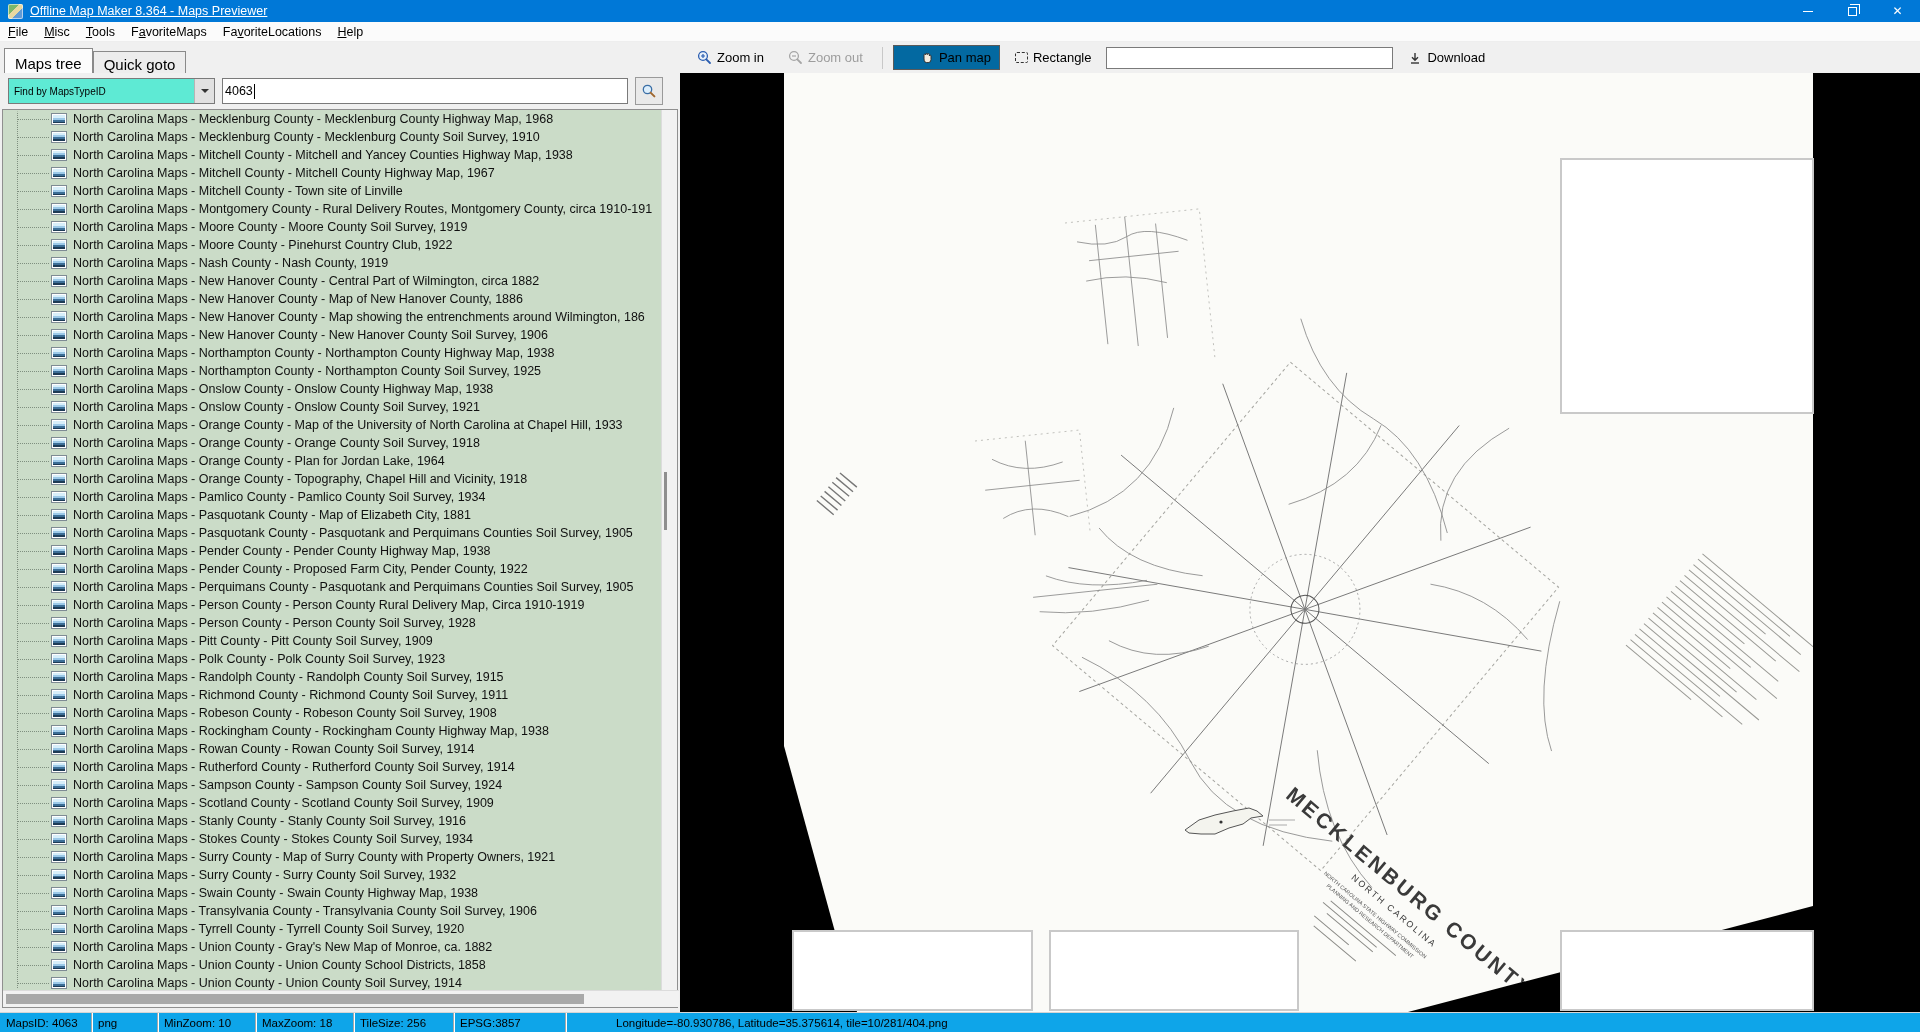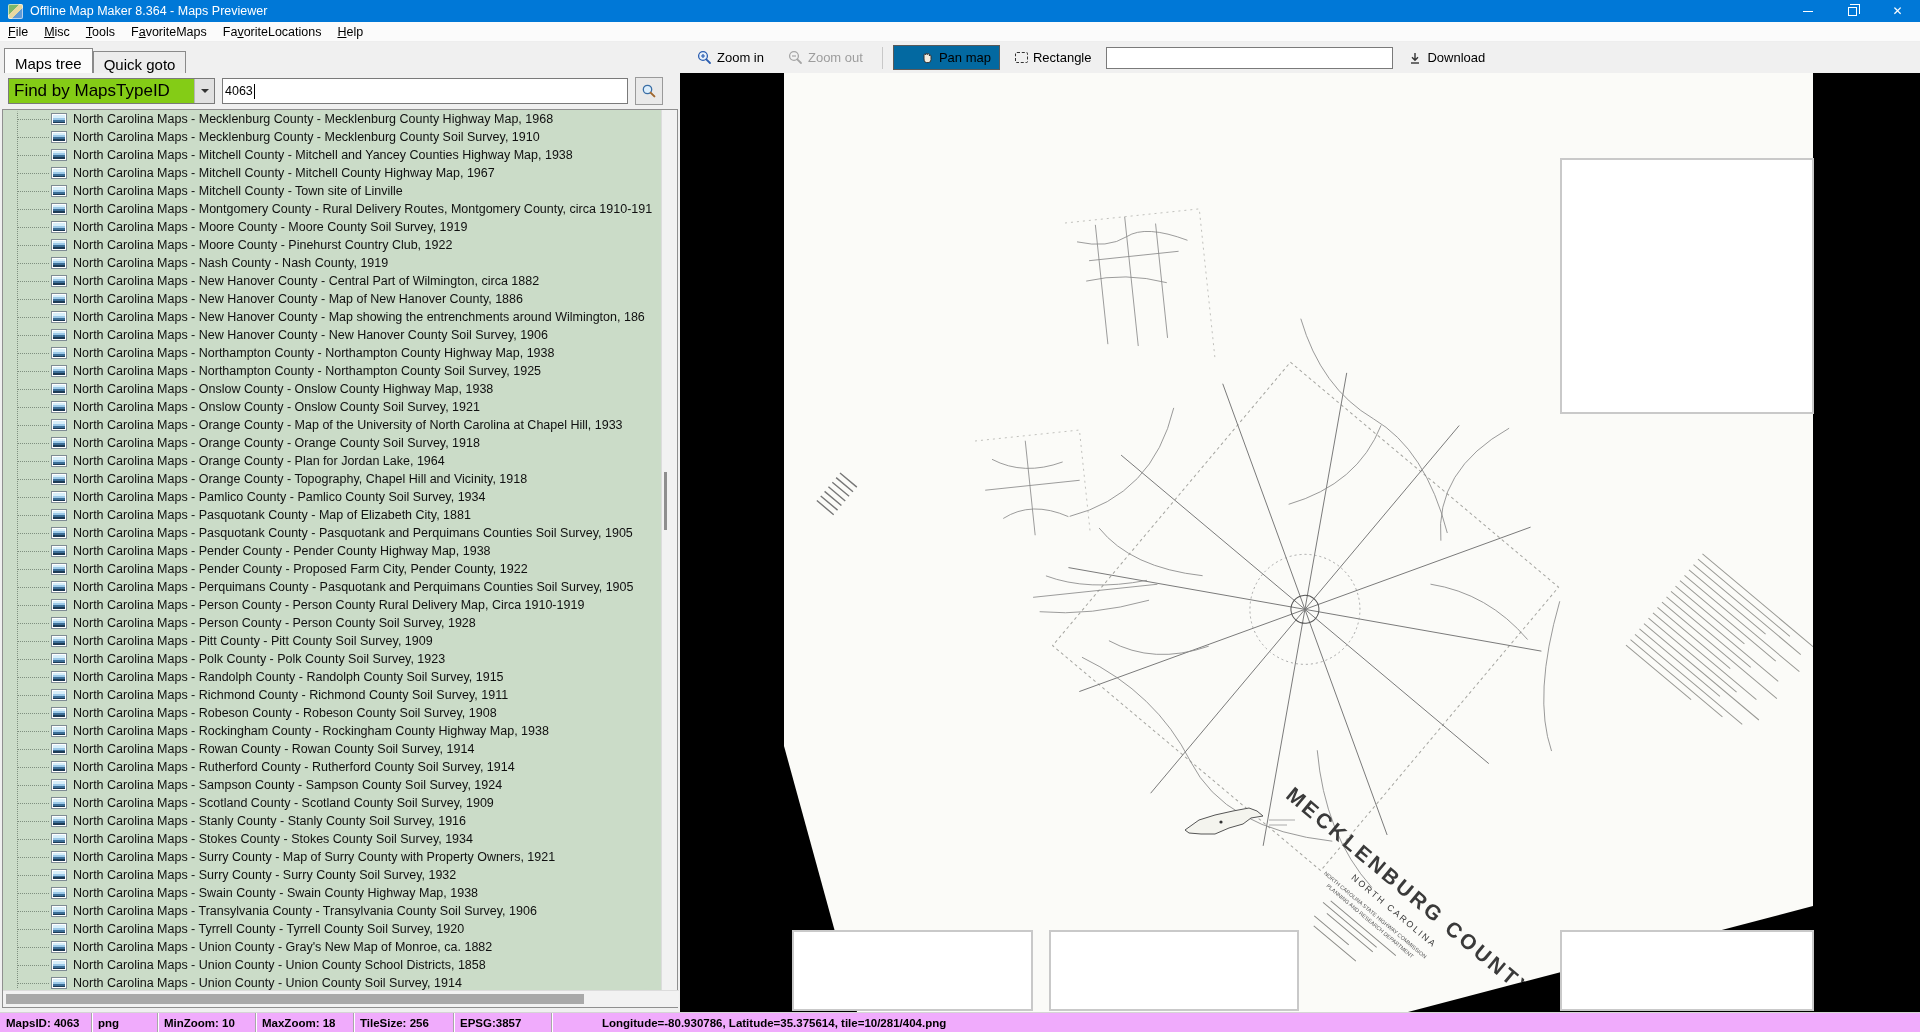--- a/index.html
+++ b/index.html
@@ -6,21 +6,21 @@
   html,body { width:1920px; height:1032px; overflow:hidden;
               font-family:"Liberation Sans", sans-serif; background:#f0f0f0; }
   .window { position:relative; width:1920px; height:1032px; background:#f0f0f0; }
 
   
   .titlebar { position:absolute; left:0; top:0; width:1920px; height:22px;
               background:#0078d7; display:flex; align-items:center; color:#fff; }
   .app-icon { width:15px; height:15px; margin:0 7px 0 8px; border-radius:2px;
               background:linear-gradient(135deg,#7ab86a 0 38%,#e8d9a0 38% 62%,#5f9bd6 62% 100%);
               box-shadow:inset 0 0 0 1px rgba(255,255,255,.55); }
-  .title-text { font-size:12.5px; }
+  .title-text { font-size:12.5px;text-decoration:underline; }
   .win-controls { margin-left:auto; display:flex; height:22px; }
   .win-btn { width:45px; height:22px; display:flex; align-items:center; justify-content:center; color:#fff; }
   .ico-min { width:10px; height:1px; background:#fff; display:block; }
   .ico-restore { position:relative; width:9px; height:9px; border:1px solid #fff; display:block; }
   .ico-restore::before { content:""; position:absolute; left:1px; top:-4px; width:9px; height:9px;
               border-top:1px solid #fff; border-right:1px solid #fff; }
   .ico-close { font-size:12px; line-height:1; }
 
   
   .menubar { position:absolute; left:0; top:22px; width:1920px; height:20px; background:#fbfbfb;
@@ -43,22 +43,22 @@
   .tb-btn.selected { border:1px solid #5a5a5a; background:#0369a1;padding-left:26px; }
   .tb-sep { width:1px; height:22px; background:#c8c8c8; margin:0 4px; }
   .tb-input { width:287px; height:22px; border:1px solid #7a7a7a; background:#fff;
               font-size:13px; padding:0 4px; font-family:"Liberation Sans",sans-serif; }
   .rect-ico { width:13px; height:11px; border:1px dashed #333; border-radius:2px; display:block; }
 
   
   .left-panel { position:absolute; left:0; top:73px; width:680px; height:939px; background:#f0f0f0; }
   .search-row { position:absolute; left:0; top:0; width:680px; height:36px; display:flex;
                 align-items:center; padding-left:8px; gap:7px; }
-  .combo { width:207px; height:26px; border:1px solid #7a7a7a; background:#84cc16; display:flex;
-           align-items:center; font-size:17px; }
+  .combo { width:207px; height:26px; border:1px solid #7a7a7a; background:#5eead4; display:flex;
+           align-items:center; font-size:10px; }
   .combo-label { flex:1; padding-left:5px; white-space:nowrap; overflow:hidden; }
   .combo-arrow { width:20px; height:24px; background:#e1e1e1; border-left:1px solid #b5b5b5;
                  display:flex; align-items:center; justify-content:center; }
   .combo-arrow b { width:0; height:0; border-left:4px solid transparent; border-right:4px solid transparent;
                  border-top:4px solid #333; display:block; }
   .search-input { width:406px; height:26px; border:1px solid #7a7a7a; background:#fff; font-size:12.5px;
                   padding-left:2px; display:flex; align-items:center; }
   .caret { display:inline-block; width:1px; height:15px; background:#000; margin-left:1px; }
   .search-btn { width:28px; height:28px; border:1px solid #9a9a9a; background:#e9e9e9;
                 display:flex; align-items:center; justify-content:center; }
@@ -82,27 +82,27 @@
              border-left:1px solid #dcdcdc; }
   .vscroll-thumb { position:absolute; left:2px; top:362px; width:3px; height:58px; background:#8f8f8f; }
   .hscroll { position:absolute; left:0; bottom:0; width:676px; height:17px; background:#f2f2f2;
              border-top:1px solid #dcdcdc; }
   .hscroll-thumb { position:absolute; left:3px; top:3px; width:578px; height:10px; background:#a9a9a9; }
 
   
   .viewport { position:absolute; left:680px; top:73px; width:1240px; height:939px; background:#000; }
 
   
-  .statusbar { position:absolute; left:0; top:1012px; width:1920px; height:20px; background:#f0abfc;
-               border-top:1px solid #d5d5d5; display:flex; font-size:11.5px; color:#000;font-weight:bold; }
+  .statusbar { position:absolute; left:0; top:1012px; width:1920px; height:20px; background:#0ea5e9;
+               border-top:1px solid #d5d5d5; display:flex; font-size:11.5px; color:#000; }
   .sb-seg { display:flex; align-items:center; padding-left:6px; border-right:1px solid #a8a8a8;
             box-shadow:1px 0 0 #fff; white-space:nowrap; overflow:hidden; }
   .sb-seg:nth-child(1){ width:92px; } .sb-seg:nth-child(2){ width:66px; }
   .sb-seg:nth-child(3){ width:98px; } .sb-seg:nth-child(4){ width:98px; }
-  .sb-seg:nth-child(5){ width:100px; } .sb-seg:nth-child(6){ width:98px; }
+  .sb-seg:nth-child(5){ width:100px; } .sb-seg:nth-child(6){ width:112px; }
   .sb-seg:nth-child(7){ flex:1; border-right:none;margin-left:44px; }
 </style>
 </head>
 <body>
 
 <div class="window">
 
   <div class="titlebar">
     <span class="app-icon"></span>
     <span class="title-text">Offline Map Maker 8.364 - Maps Previewer</span>

